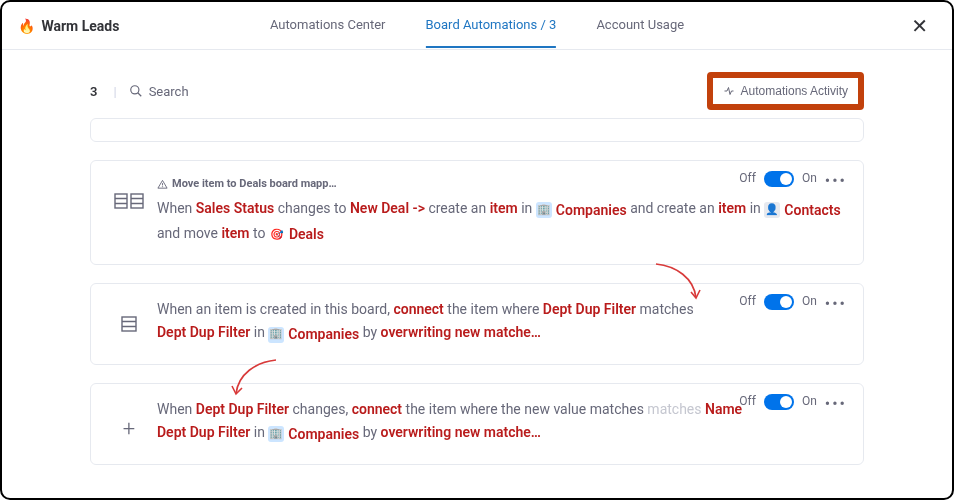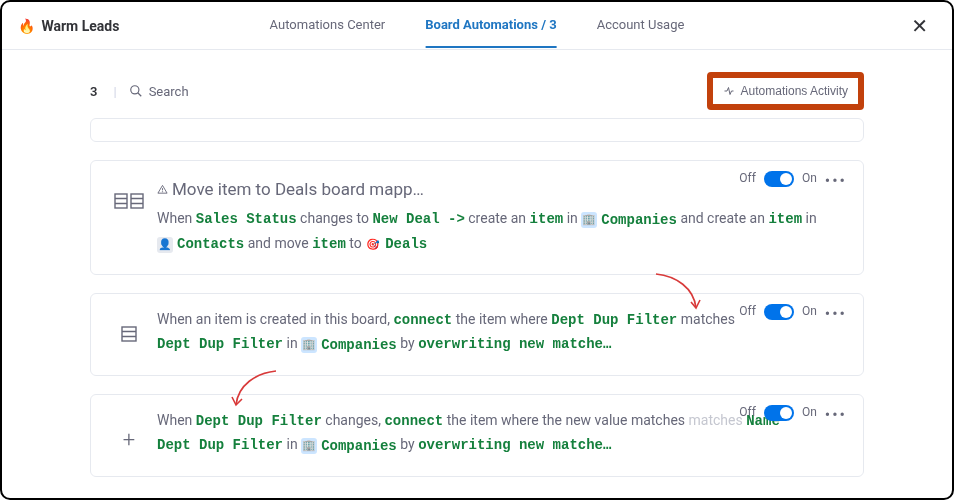--- a/index.html
+++ b/index.html
@@ -37,21 +37,21 @@
     transform: translateX(-50%);
     display: flex;
     gap: 40px;
     font-size: 13px;
     color: #676879;
   }
   .tab { padding: 14px 0; cursor: pointer; }
   .tab.active {
     color: #1f76c2;
     border-bottom: 2px solid #1f76c2;
-    font-weight: 700;
+    font-weight: 400;
   }
   .close-x {
     margin-left: auto;
     font-size: 20px;
     color: #323338;
     cursor: pointer;
     padding: 4px 8px;
   }
   .subbar {
     display: flex;
@@ -123,40 +123,41 @@
     color: #676879;
     fill: #676879;
   }
   .content {
     flex: 1;
     padding-left: 8px;
     font-size: 14px;
     color: #676879;
     line-height: 1.65;
   }
-  .content .b { color: #15803d; font-weight: 600; font-family: Liberation Mono, monospace; }
+  .content .b { color: #b91c1c; font-weight: 600; }
   .chip {
     display: inline-flex;
     align-items: center;
     gap: 4px;
   }
   .chip .sq {
     width: 16px; height: 16px; border-radius: 3px;
     display: inline-flex; align-items: center; justify-content: center;
     font-size: 11px;
   }
   .sq.blue { background: #cce5ff; }
   .sq.grey { background: #e6e9ef; }
   .warn-line {
-    font-size: 17px;
+    font-size: 11px;
     color: #676879;
     display: flex;
     align-items: center;
     gap: 4px;
     margin-bottom: 4px;
+    font-weight: bold;
   }
   .controls {
     position: absolute;
     right: 16px;
     top: 10px;
     display: flex;
     align-items: flex-start;
     gap: 8px;
     font-size: 12px;
     color: #676879;

